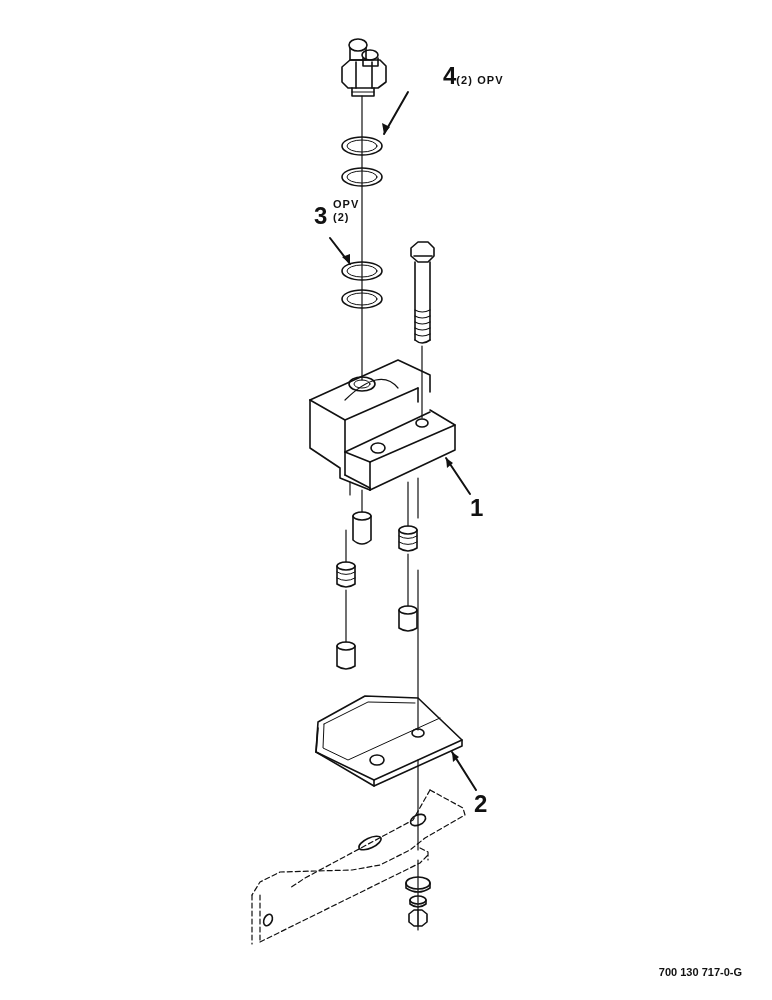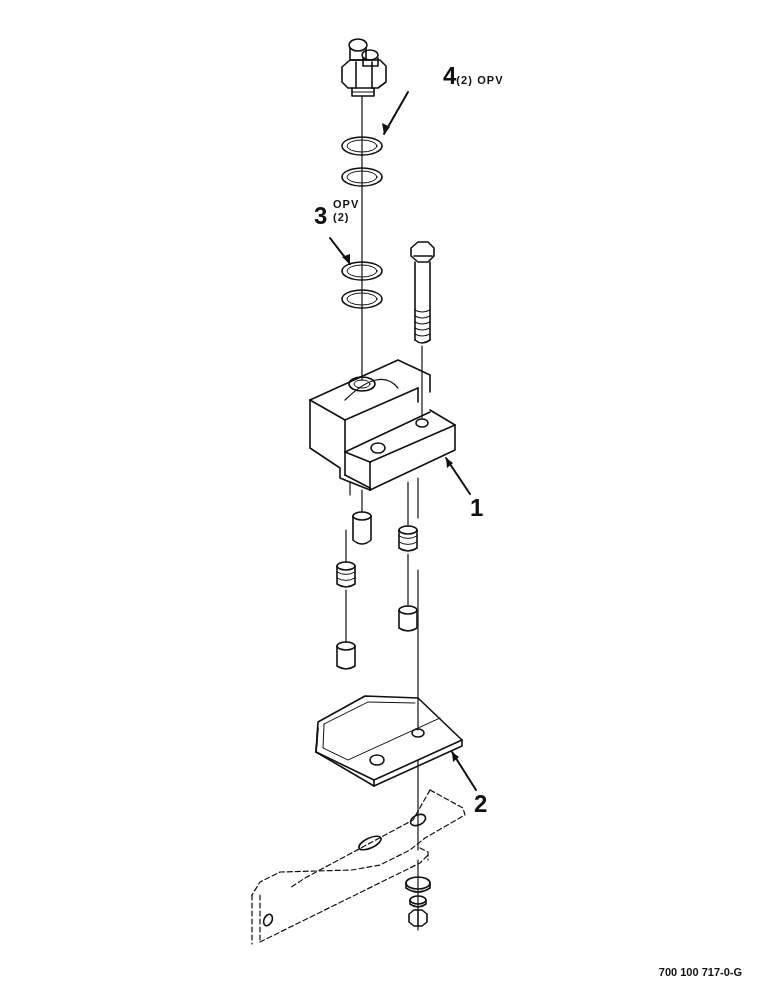--- a/index.html
+++ b/index.html
@@ -183,13 +183,13 @@
 </div>
 
 <div class="callout" style="left:470px; top:494px;">
   <span class="num">1</span>
 </div>
 
 <div class="callout" style="left:474px; top:790px;">
   <span class="num">2</span>
 </div>
 
-<div class="fig-id">700 100 717-0-G</div>
+<div class="fig-id">700 130 717-0-G</div>
 
 </body></html>

